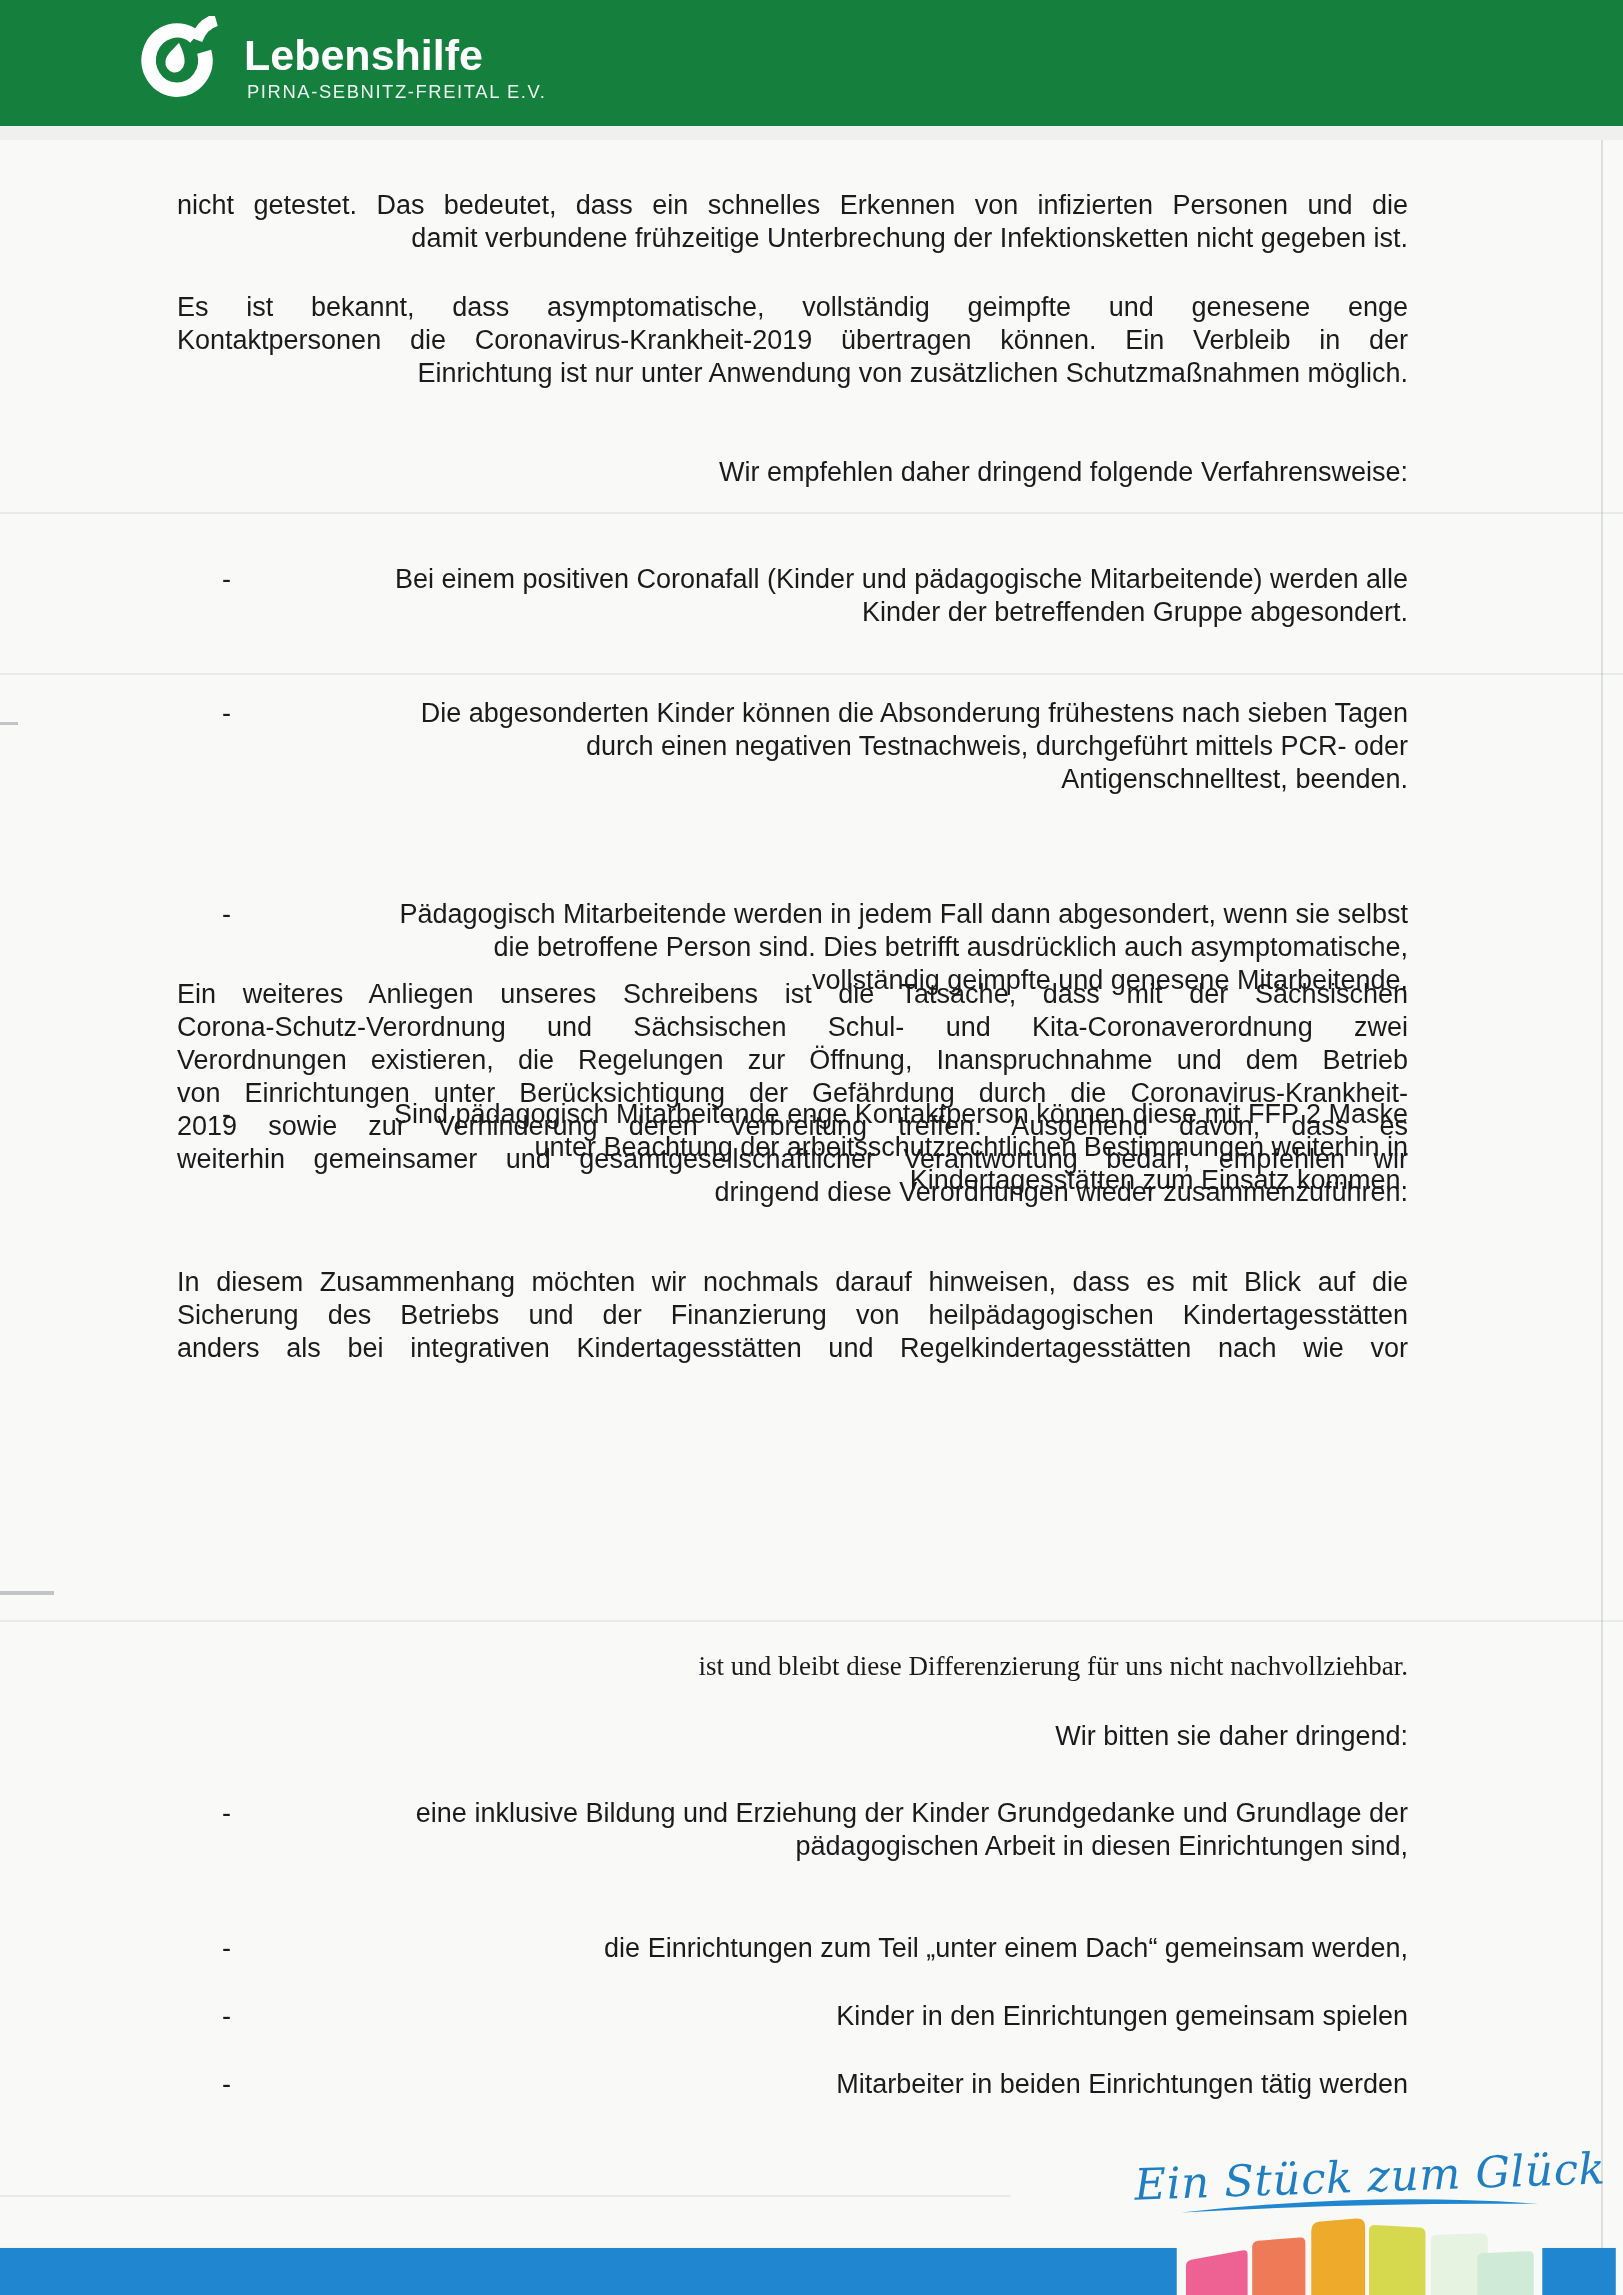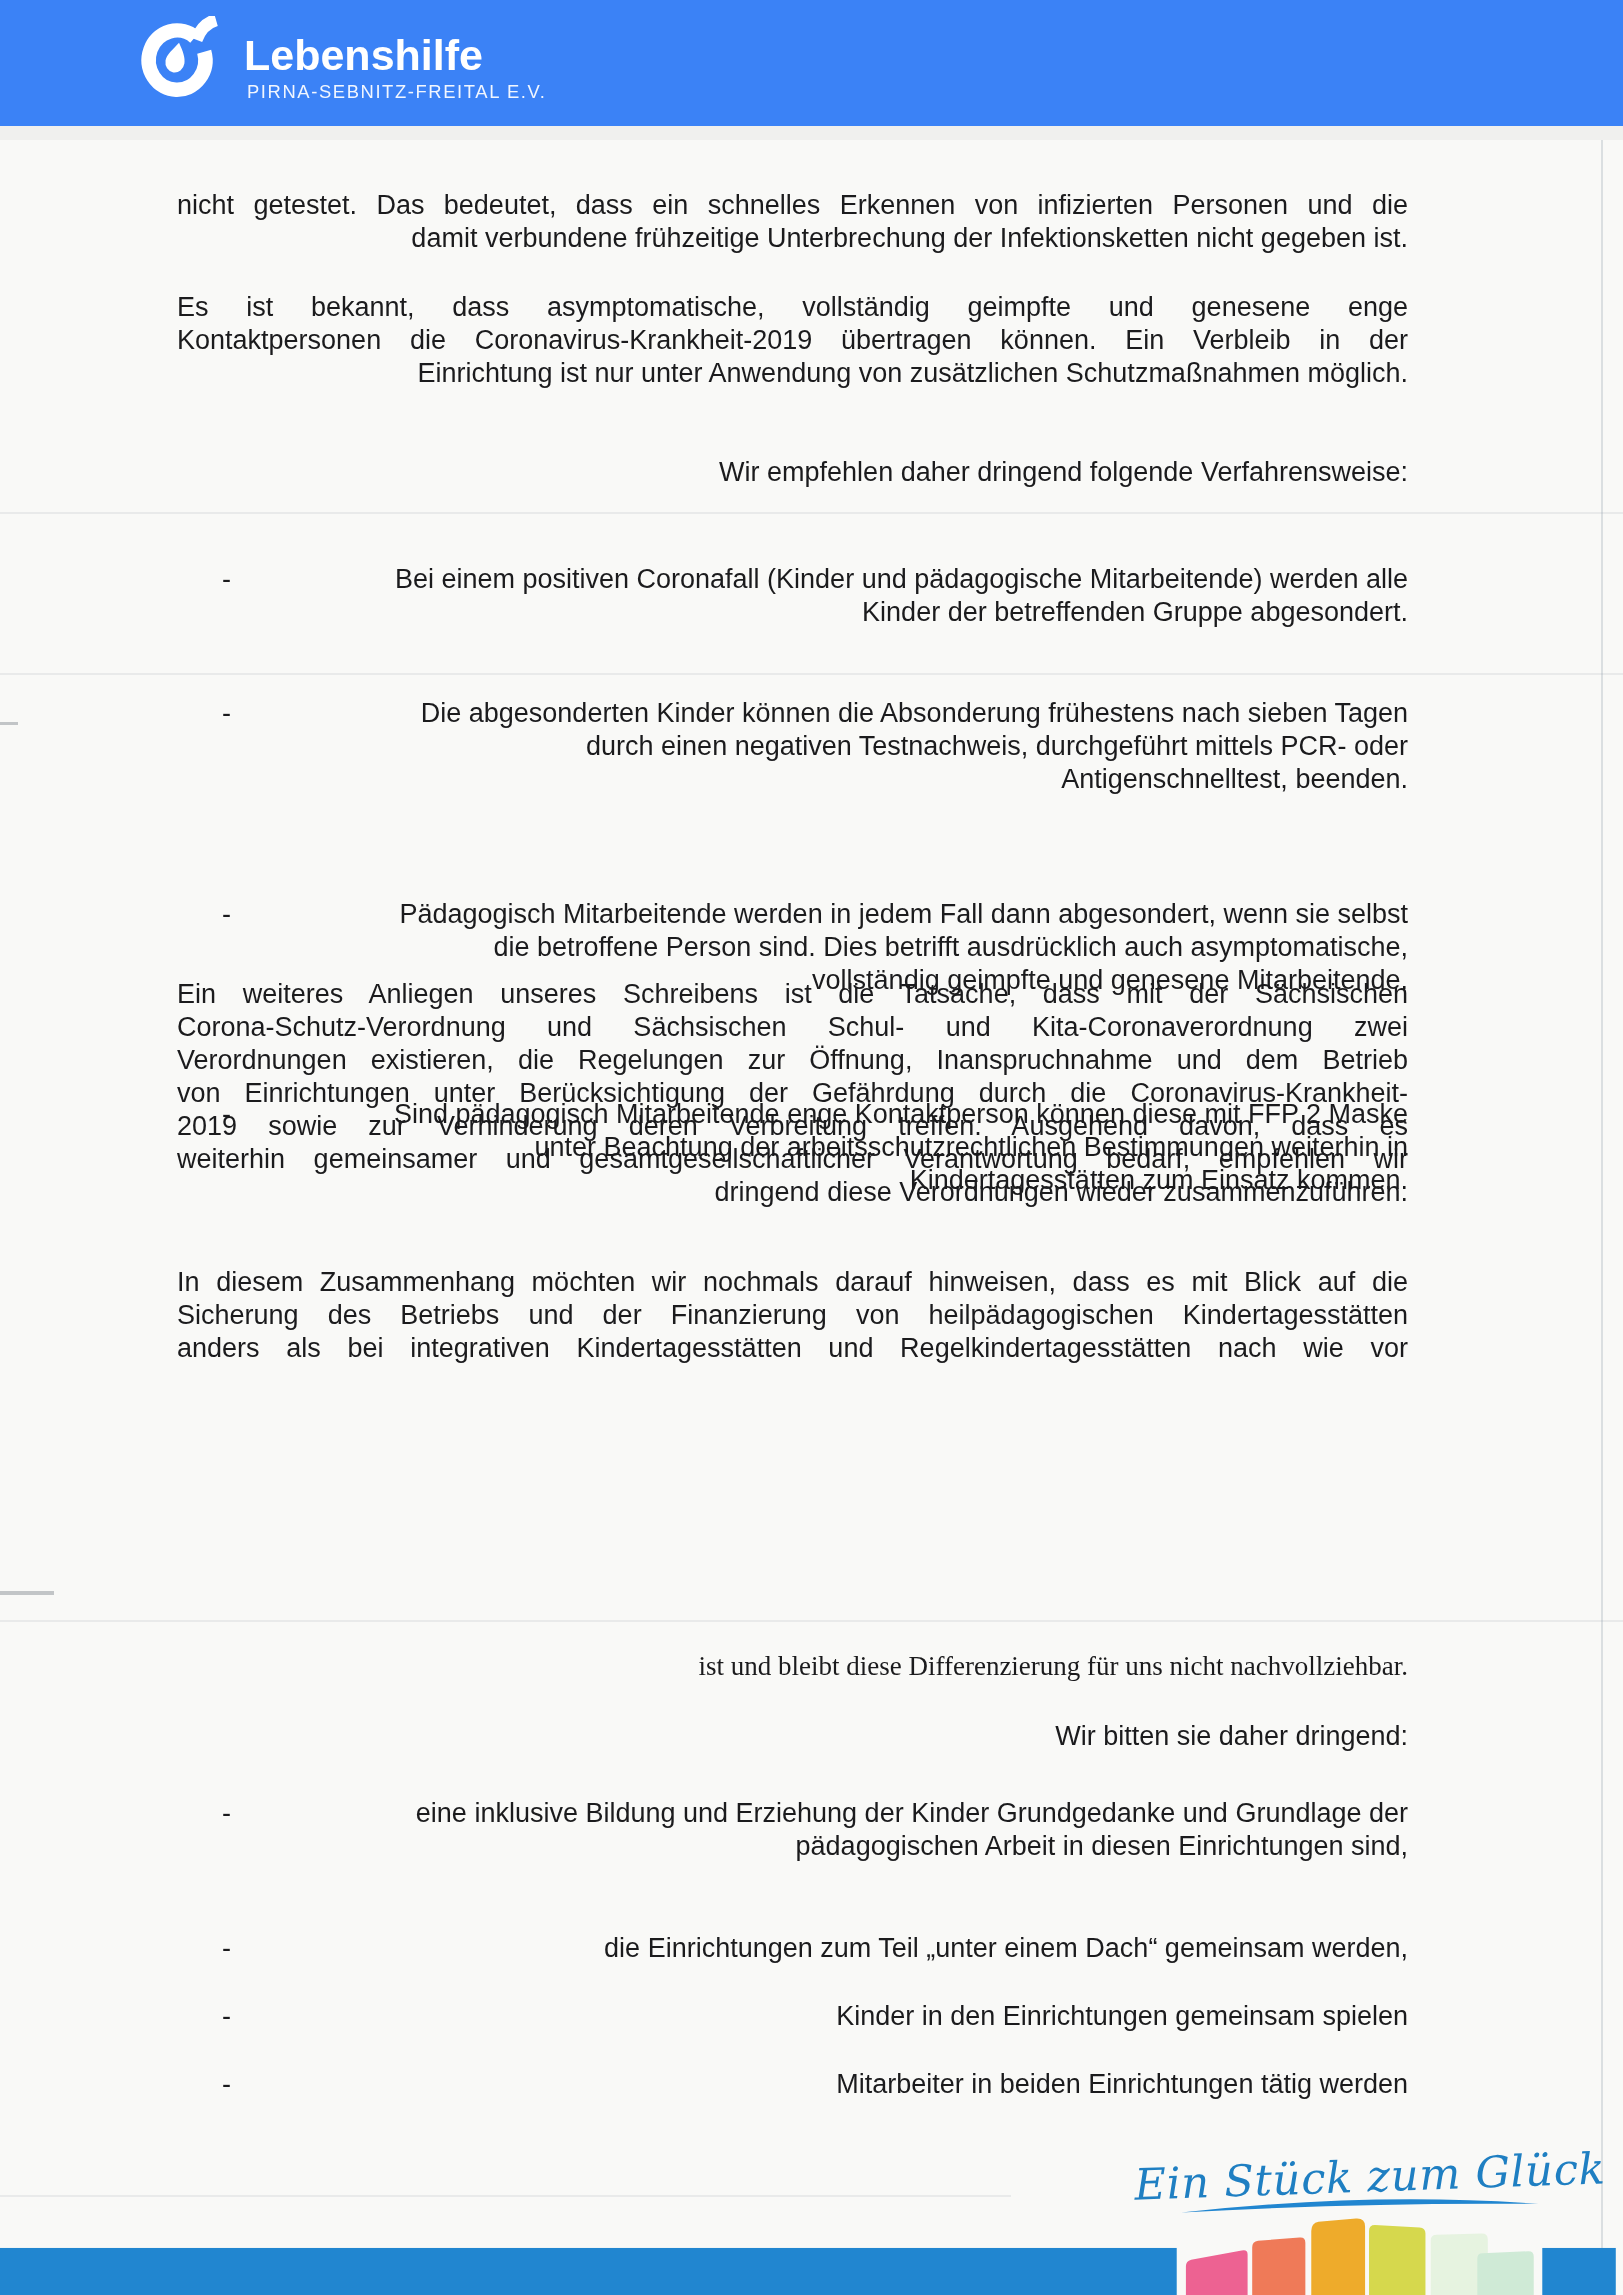--- a/index.html
+++ b/index.html
@@ -7,21 +7,21 @@
     position:relative;
     width:1623px;height:2295px;
     background:#f9f9f7;
     overflow:hidden;
     font-family:"Liberation Sans",sans-serif;
     color:#1b1b1d;
   }
   
   #banner{
     position:absolute;left:0;top:0;width:1623px;height:126px;
-    background:#3b82f6;
+    background:#15803d;
   }
   #banner-edge{
     position:absolute;left:0;top:126px;width:1623px;height:14.4px;
     background:#f0f0ee;
   }
   #logo{position:absolute;left:137px;top:15.8px;width:83px;height:95px;}
   #brand{
     position:absolute;left:244px;top:31.5px;
     font-size:43px;font-weight:bold;color:#ffffff;letter-spacing:0px;
     line-height:46px;

